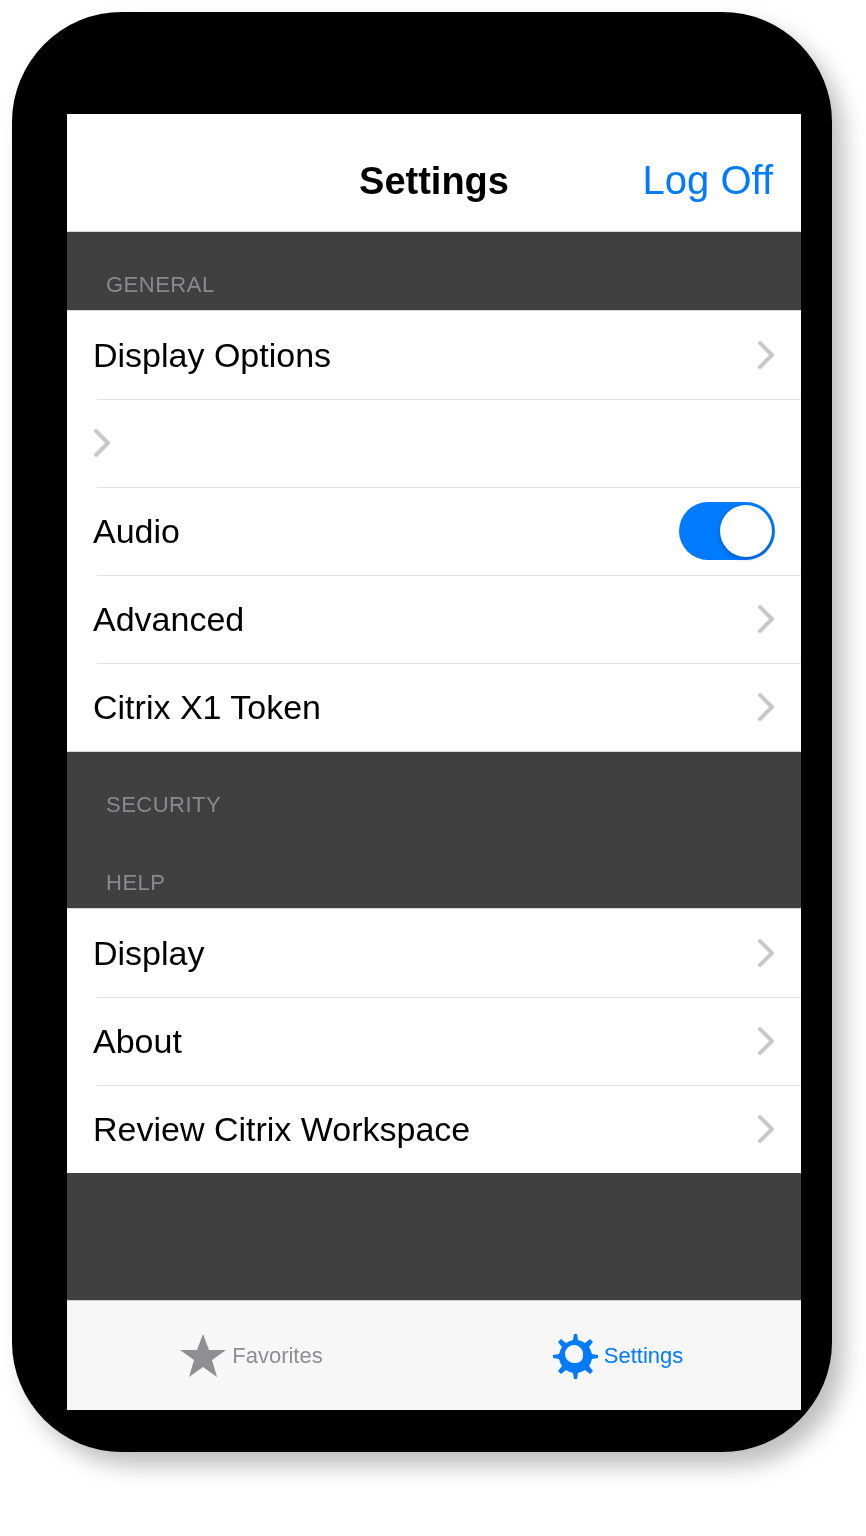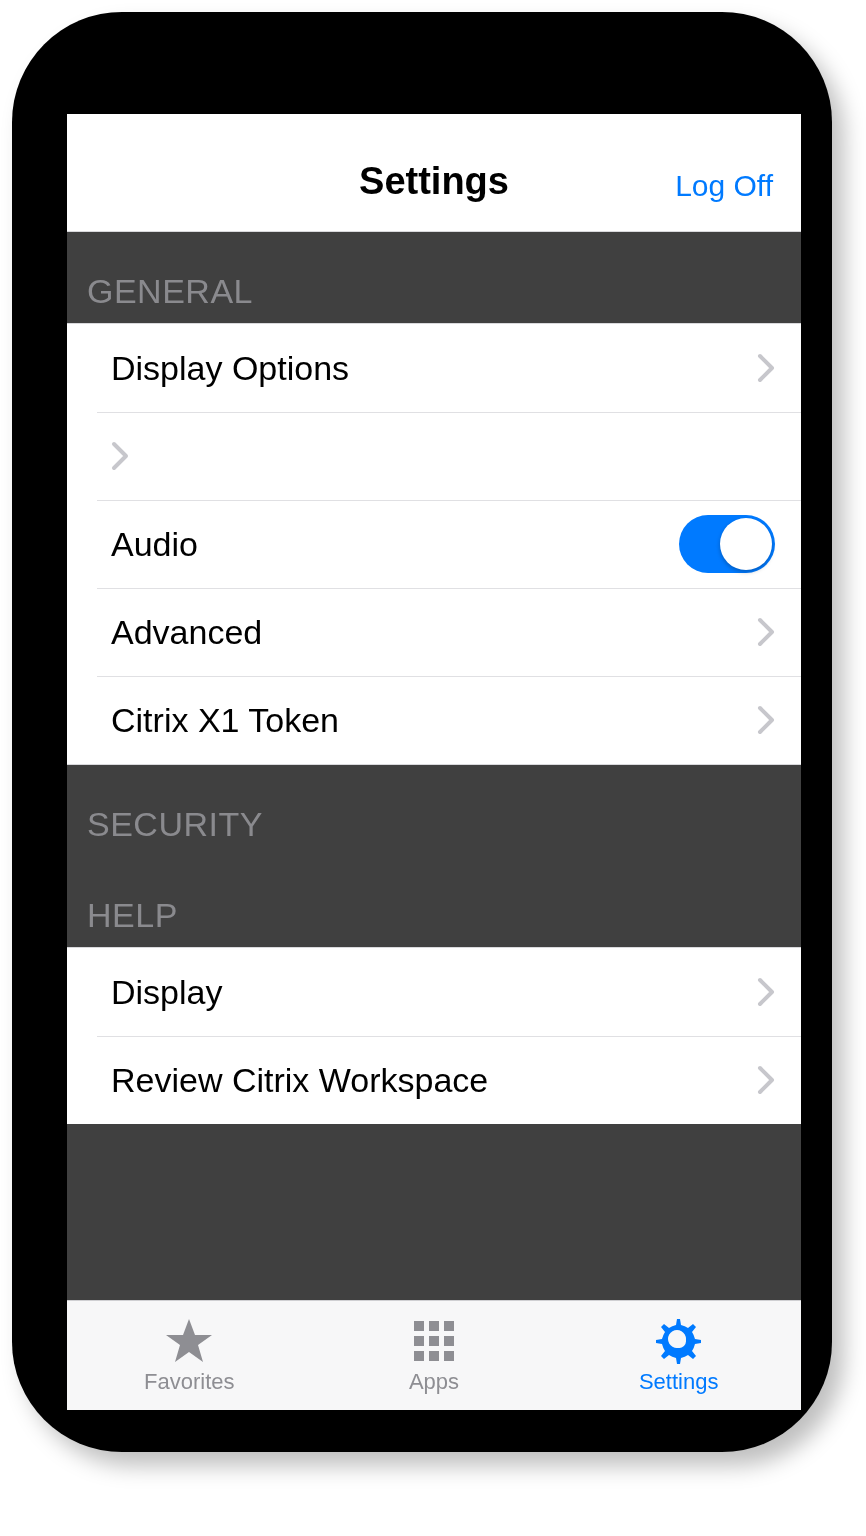--- a/index.html
+++ b/index.html
@@ -53,44 +53,44 @@
   }
   .nav-title {
     font-size: 38px;
     font-weight: 600;
     color: #000;
   }
   .nav-right {
     position: absolute;
     right: 28px;
     bottom: 28px;
-    font-size: 30px;
+    font-size: 40px;
     color: #007aff;
     font-weight: 400;
   }
   
   .section-header {
-    font-size: 34px;
+    font-size: 22px;
     color: #8a8a8e;
     letter-spacing: 0.5px;
     text-transform: uppercase;
-    padding: 40px 30px 12px 20px;
+    padding: 40px 30px 12px 39px;
   }
   
   .group {
     background: #fff;
     border-top: 1px solid #d9d9dc;
     border-bottom: 1px solid #d9d9dc;
   }
   .row {
     display: flex;
     align-items: center;
     justify-content: space-between;
     min-height: 88px;
-    padding: 0 26px 0 44px;
+    padding: 0 26px 0 26px;
     position: relative;
   }
   .row + .row::before {
     content: "";
     position: absolute;
     top: 0;
     left: 30px;
     right: 0;
     height: 1px;
     background: #e0e0e3;
@@ -128,21 +128,21 @@
   .tabbar {
     flex: 0 0 auto;
     height: 110px;
     background: #f7f7f8;
     border-top: 1px solid #cfcfd2;
     display: flex;
   }
   .tab {
     flex: 1;
     display: flex;
-    flex-direction: column;
+    flex-direction: row;
     align-items: center;
     justify-content: center;
     gap: 4px;
   }
   .tab-label {
     font-size: 22px;
     color: #8e8e93;
   }
   .tab.active .tab-label { color: #007aff; }
   .tab-icon { height: 48px; display:flex; align-items:center; justify-content:center; }
@@ -206,20 +206,28 @@
             </span>
           </div>
         </div>
 
         <div class="section-header">SECURITY</div>
 
         <div class="section-header">HELP</div>
         <div class="group" style="border-bottom:none;">
           <div class="row">
             <span class="row-label">Display</span>
+            <span class="chevron">
+              <svg width="18" height="30" viewBox="0 0 18 30">
+                  <path d="M3 3 L15 15 L3 27" stroke="#c7c7cc" stroke-width="4" fill="none" stroke-linecap="round" stroke-linejoin="round"></path>
+                </svg>
+            </span>
+          </div>
+          <div class="row">
+            <span class="row-label">About</span>
             <span class="chevron">
               <svg width="18" height="30" viewBox="0 0 18 30">
                   <path d="M3 3 L15 15 L3 27" stroke="#c7c7cc" stroke-width="4" fill="none" stroke-linecap="round" stroke-linejoin="round"></path>
                 </svg>
             </span>
           </div>
           <div class="row">
             <span class="row-label">Review Citrix Workspace</span>
             <span class="chevron">
               <svg width="18" height="30" viewBox="0 0 18 30">
@@ -232,36 +240,20 @@
       </div>
 
       <div class="tabbar">
         <div class="tab">
           <div class="tab-icon">
             <svg width="50" height="48" viewBox="0 0 50 48">
               <path d="M25 2 L31 18 L48 18 L34 28 L39 45 L25 35 L11 45 L16 28 L2 18 L19 18 Z" fill="#8e8e93"></path>
             </svg>
           </div>
           <div class="tab-label">Favorites</div>
-        </div>
-        <div class="tab">
-          <div class="tab-icon">
-            <svg width="44" height="44" viewBox="0 0 44 44">
-              <rect x="2" y="2" width="10" height="10" fill="#8e8e93"></rect>
-              <rect x="17" y="2" width="10" height="10" fill="#8e8e93"></rect>
-              <rect x="32" y="2" width="10" height="10" fill="#8e8e93"></rect>
-              <rect x="2" y="17" width="10" height="10" fill="#8e8e93"></rect>
-              <rect x="17" y="17" width="10" height="10" fill="#8e8e93"></rect>
-              <rect x="32" y="17" width="10" height="10" fill="#8e8e93"></rect>
-              <rect x="2" y="32" width="10" height="10" fill="#8e8e93"></rect>
-              <rect x="17" y="32" width="10" height="10" fill="#8e8e93"></rect>
-              <rect x="32" y="32" width="10" height="10" fill="#8e8e93"></rect>
-            </svg>
-          </div>
-          <div class="tab-label">Apps</div>
         </div>
         <div class="tab active">
           <div class="tab-icon">
             <svg width="48" height="48" viewBox="0 0 48 48">
               <g fill="#007aff">
                 <circle cx="24" cy="24" r="8" fill="#f7f7f8"></circle>
                 <path d="M24 4 L27 4 L28 10 Q32 11 35 13 L40 9 L43 12 L39 17 Q41 20 42 24 L48 25 L48 28 L42 29 Q41 33 39 36 L43 41 L40 44 L35 40 Q32 42 28 43 L27 49 L24 49 L23 43 Q19 42 16 40 L11 44 L8 41 L12 36 Q10 33 9 29 L3 28 L3 25 L9 24 Q10 20 12 17 L8 12 L11 9 L16 13 Q19 11 23 10 Z M24 15 A9 9 0 1 0 24.001 15 Z" transform="translate(-2,-2) scale(1)" fill="#007aff"></path>
               </g>
               <circle cx="24" cy="24" r="7" fill="#f7f7f8"></circle>
             </svg>

